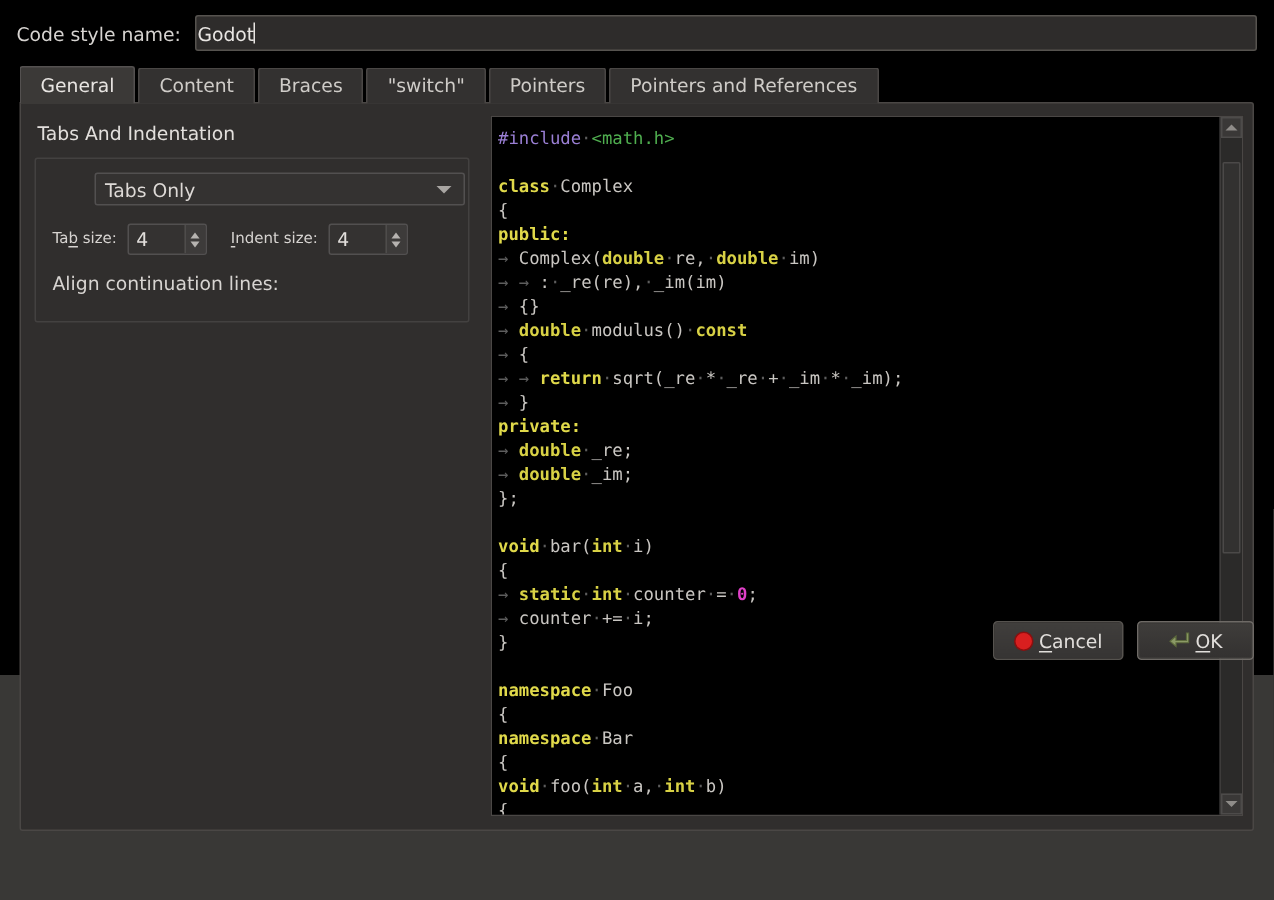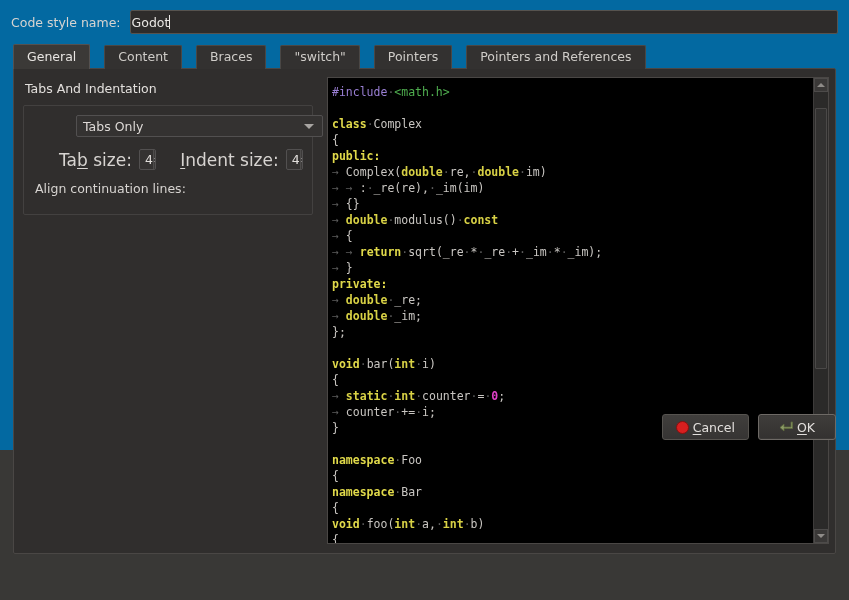--- a/index.html
+++ b/index.html
@@ -10,21 +10,21 @@
     background: #393836;
     font-family: "DejaVu Sans", "Liberation Sans", sans-serif;
     font-size: 12px;
     color: #d6d3d0;
     -webkit-font-smoothing: antialiased;
   }
 
   #dialog {
     position: relative;
     width: 849px; height: 450px;
-    background: #0369a1;
+    background: #000000;
   }
 
   
   #name-row {
     position: absolute;
     left: 0; top: 0; right: 0; height: 44px;
     display: flex; align-items: center;
     padding: 0 11px;
   }
   #name-label {
@@ -69,21 +69,21 @@
   .tab {
     height: 24px;
     padding: 0 13px;
     display: flex; align-items: center;
     font-size: 12.5px;
     color: #cfccc8;
     background: #333130;
     border: 1px solid #4a4745;
     border-bottom: none;
     border-radius: 2px 2px 0 0;
-    margin-right: 14px;
+    margin-right: 2px;
     white-space: nowrap;
     cursor: default;
     line-height: 1;
   }
   .tab.selected {
     background: #3b3937;
     color: #e8e5e2;
     border-color: #545150;
     height: 25px;
   }
@@ -118,21 +118,21 @@
   }
   .field-label {
     font-size: 12.5px;
     color: #d7d4d1;
     margin: 1px 0 6px 2px;
     white-space: nowrap;
   }
   .mn { text-decoration: underline; text-underline-offset: 2px; }
 
   .combo {
-    margin-left: 43px;
+    margin-left: 30px;
     width: 247px;
     height: 22px;
     background: #343231;
     border: 1px solid #525050;
     border-radius: 2px;
     display: flex;
     align-items: center;
     padding: 0 6px;
     color: #ddd9d6;
     font-size: 12.5px;
@@ -147,24 +147,23 @@
     border-top: 5px solid #a8a5a2;
     margin-right: 2px;
   }
 
   #size-row {
     display: flex;
     align-items: center;
     margin: 12px 0 11px 2px;
   }
   #size-row .lbl {
-    font-size: 17px;
+    font-size: 10px;
     color: #d7d4d1;
     white-space: nowrap;
-    margin-left: 24px;
   }
   .spin {
     width: 53px; height: 21px;
     background: #343231;
     border: 1px solid #525050;
     border-radius: 2px;
     display: flex;
     align-items: stretch;
     margin: 0 0 0 7px;
     overflow: hidden;

